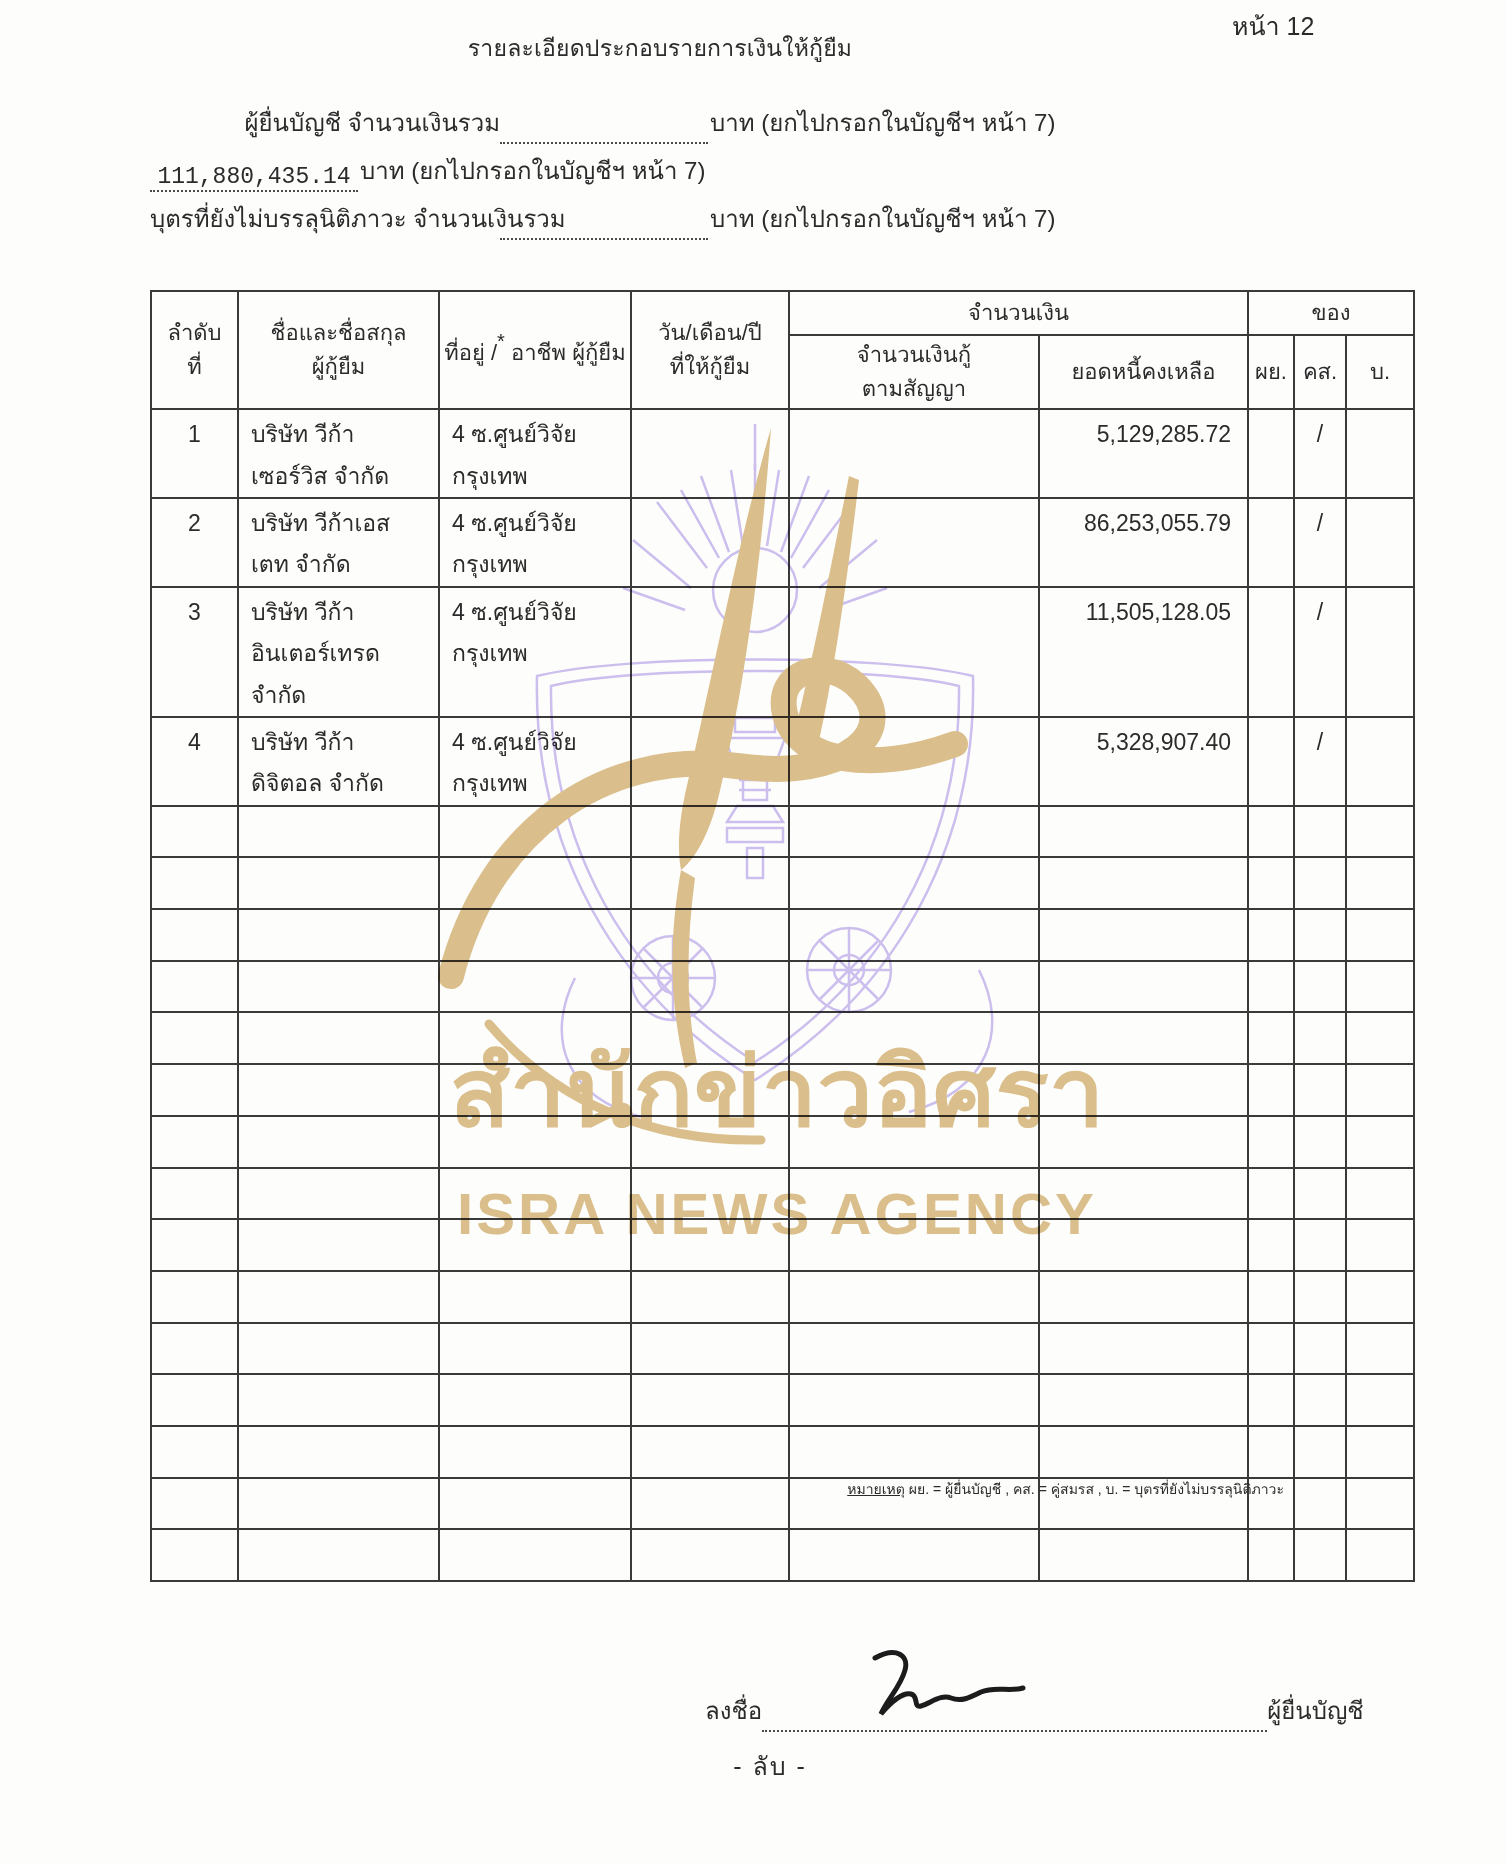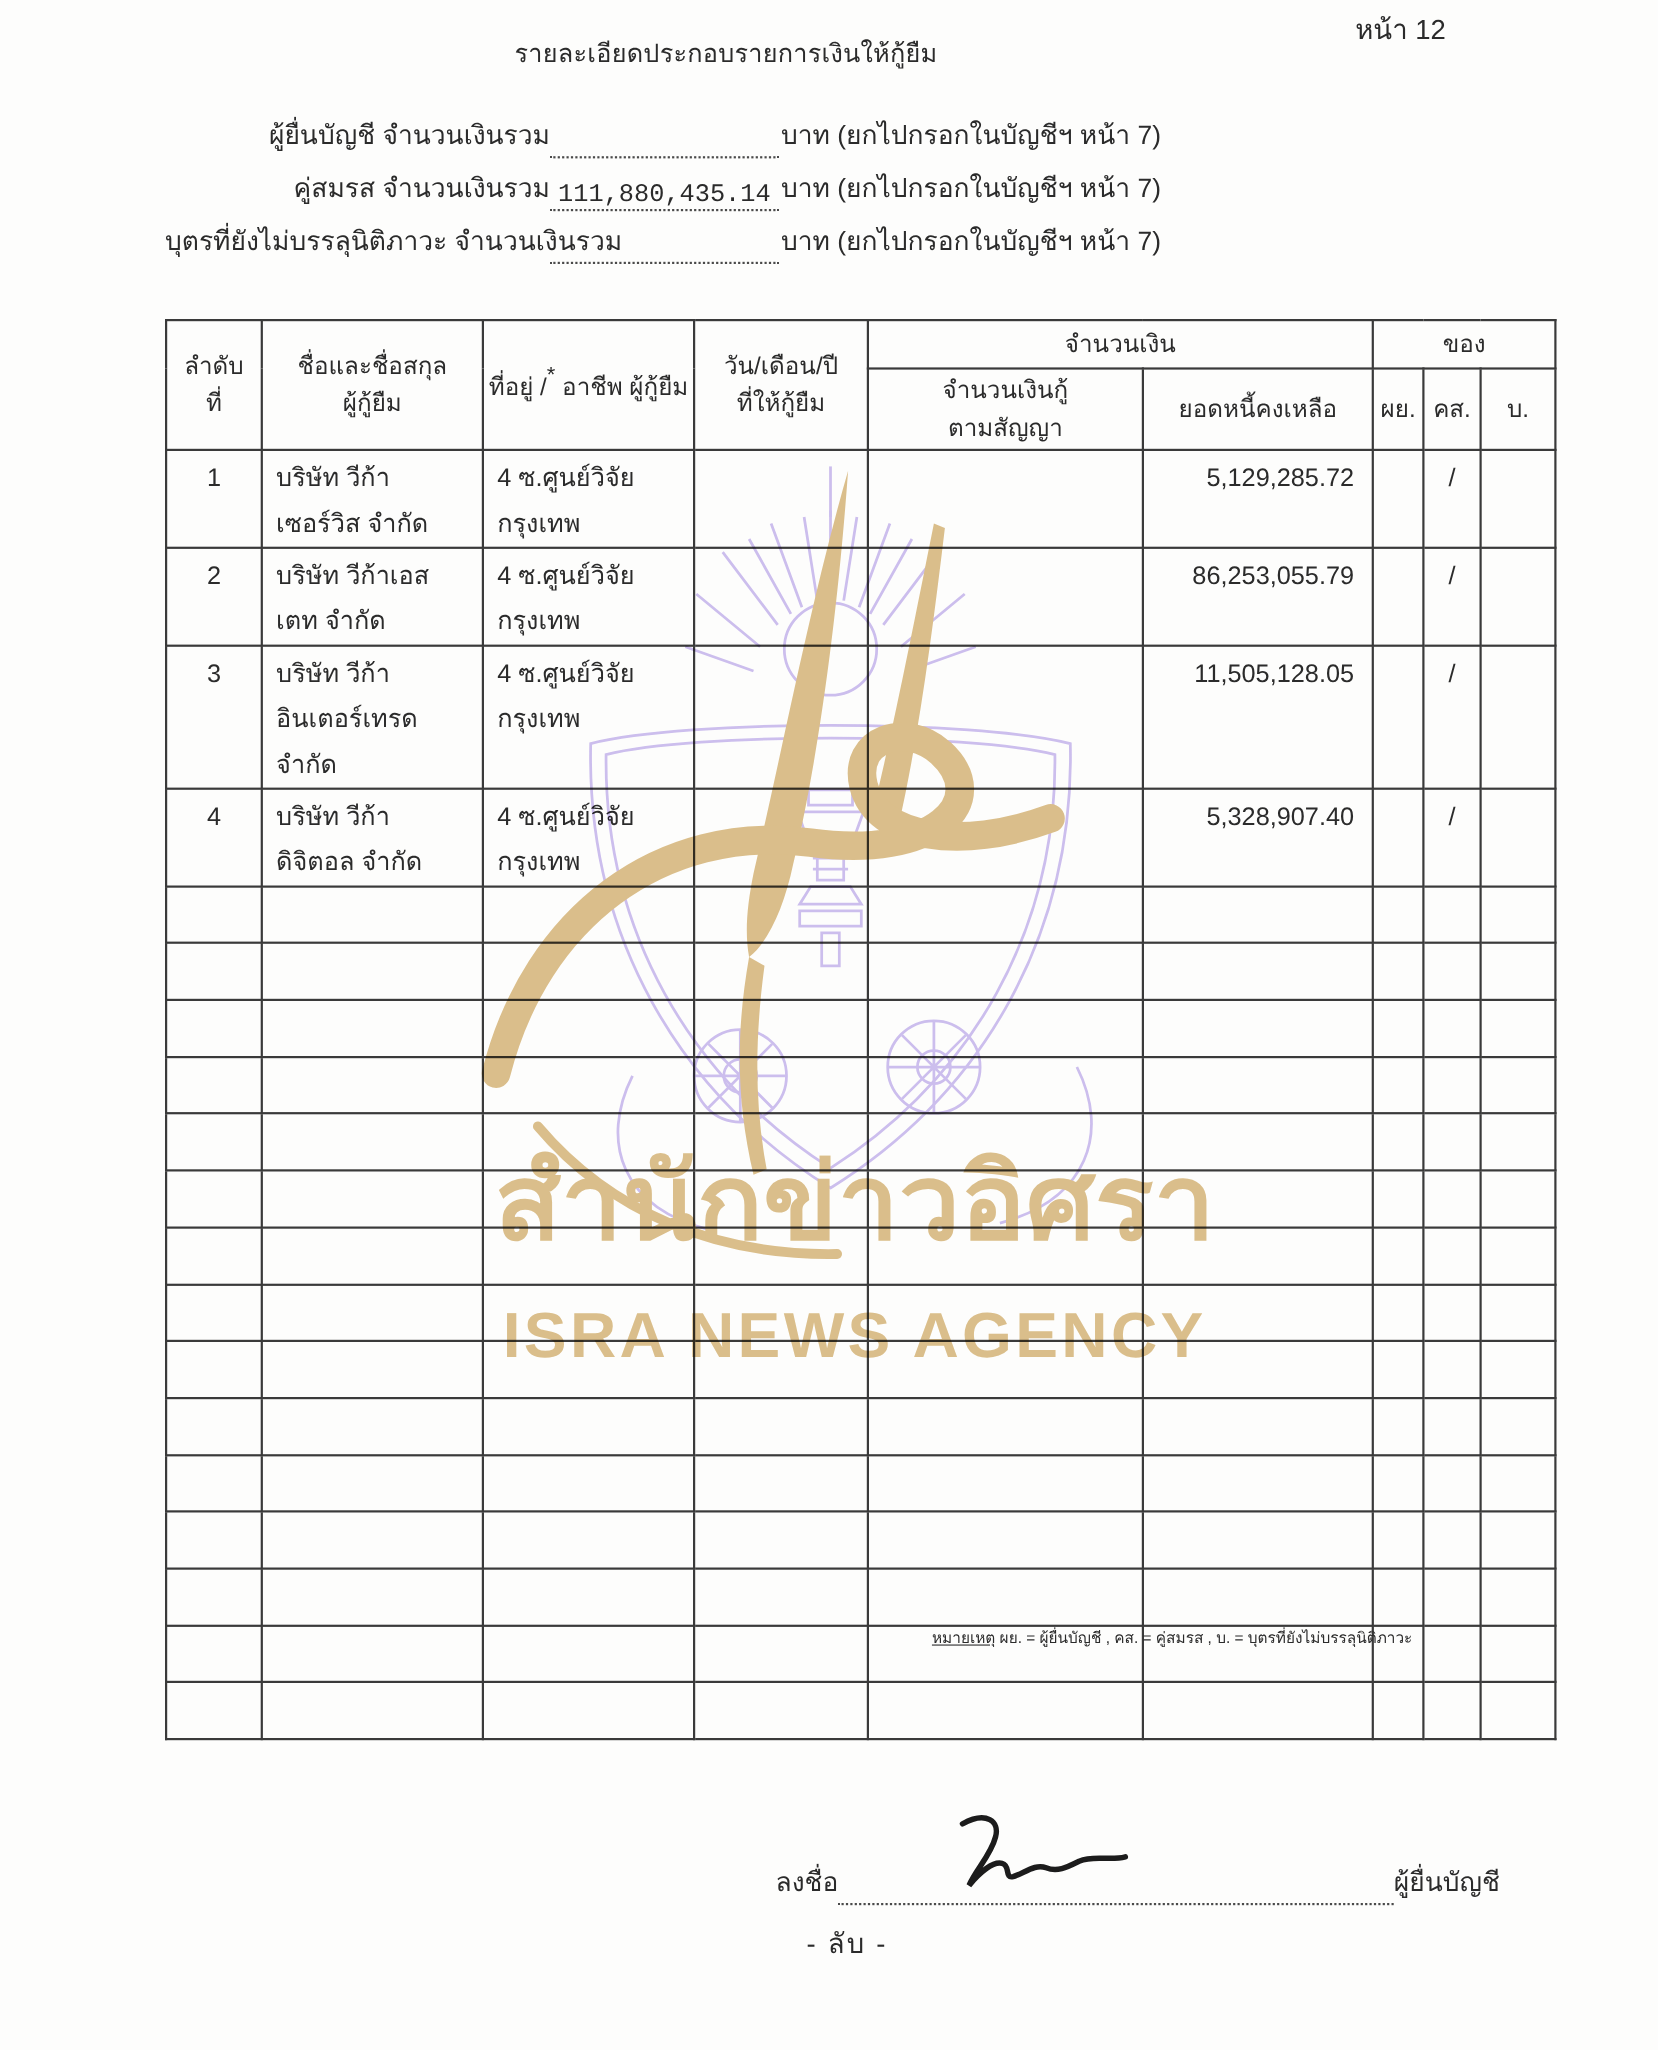--- a/index.html
+++ b/index.html
@@ -58,21 +58,20 @@
 
 <div class="abs head-block">
   <div class="doc-title">รายละเอียดประกอบรายการเงินให้กู้ยืม</div>
   <div class="summary">
     <div class="sum-row">
       <div class="sum-label">ผู้ยื่นบัญชี  จำนวนเงินรวม</div>
       <div class="sum-dots"></div>
       <div class="sum-suffix">บาท  (ยกไปกรอกในบัญชีฯ หน้า 7)</div>
     </div>
     <div class="sum-row">
-      <div class="sum-label">คู่สมรส  จำนวนเงินรวม</div>
       <div class="sum-dots">111,880,435.14</div>
       <div class="sum-suffix">บาท  (ยกไปกรอกในบัญชีฯ หน้า 7)</div>
     </div>
     <div class="sum-row">
       <div class="sum-label">บุตรที่ยังไม่บรรลุนิติภาวะ  จำนวนเงินรวม</div>
       <div class="sum-dots"></div>
       <div class="sum-suffix">บาท  (ยกไปกรอกในบัญชีฯ หน้า 7)</div>
     </div>
   </div>
 </div>

